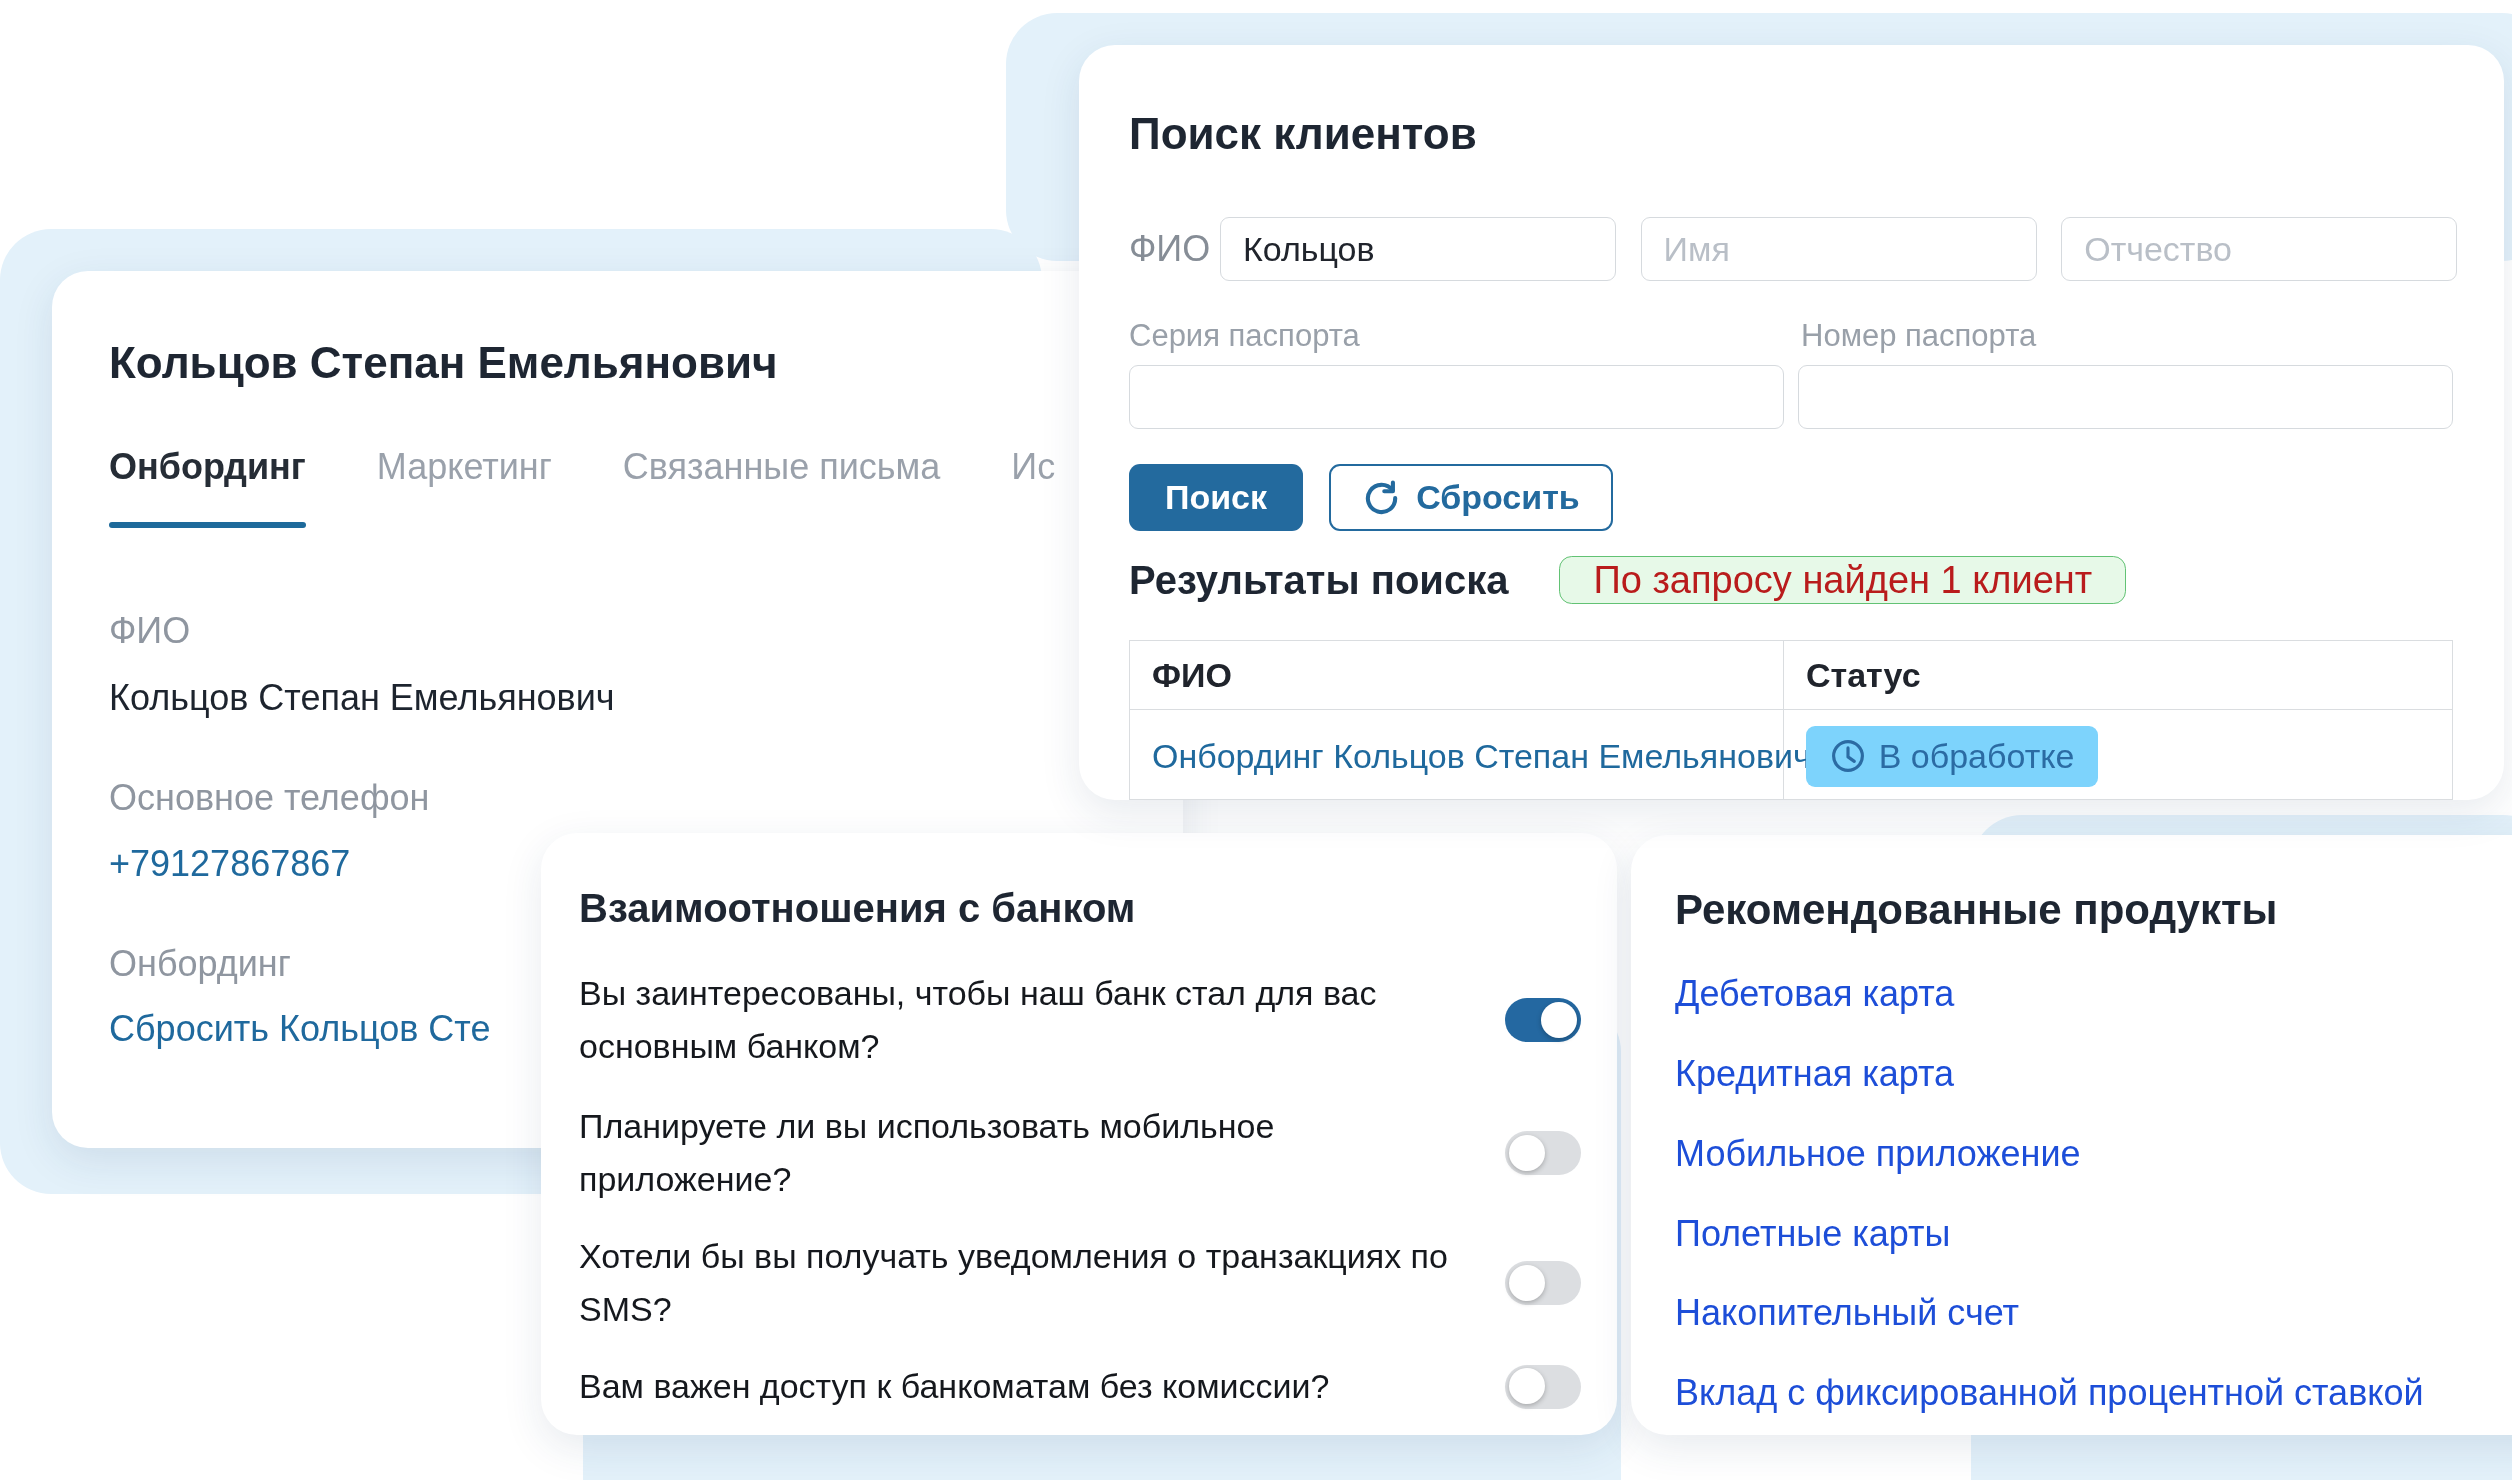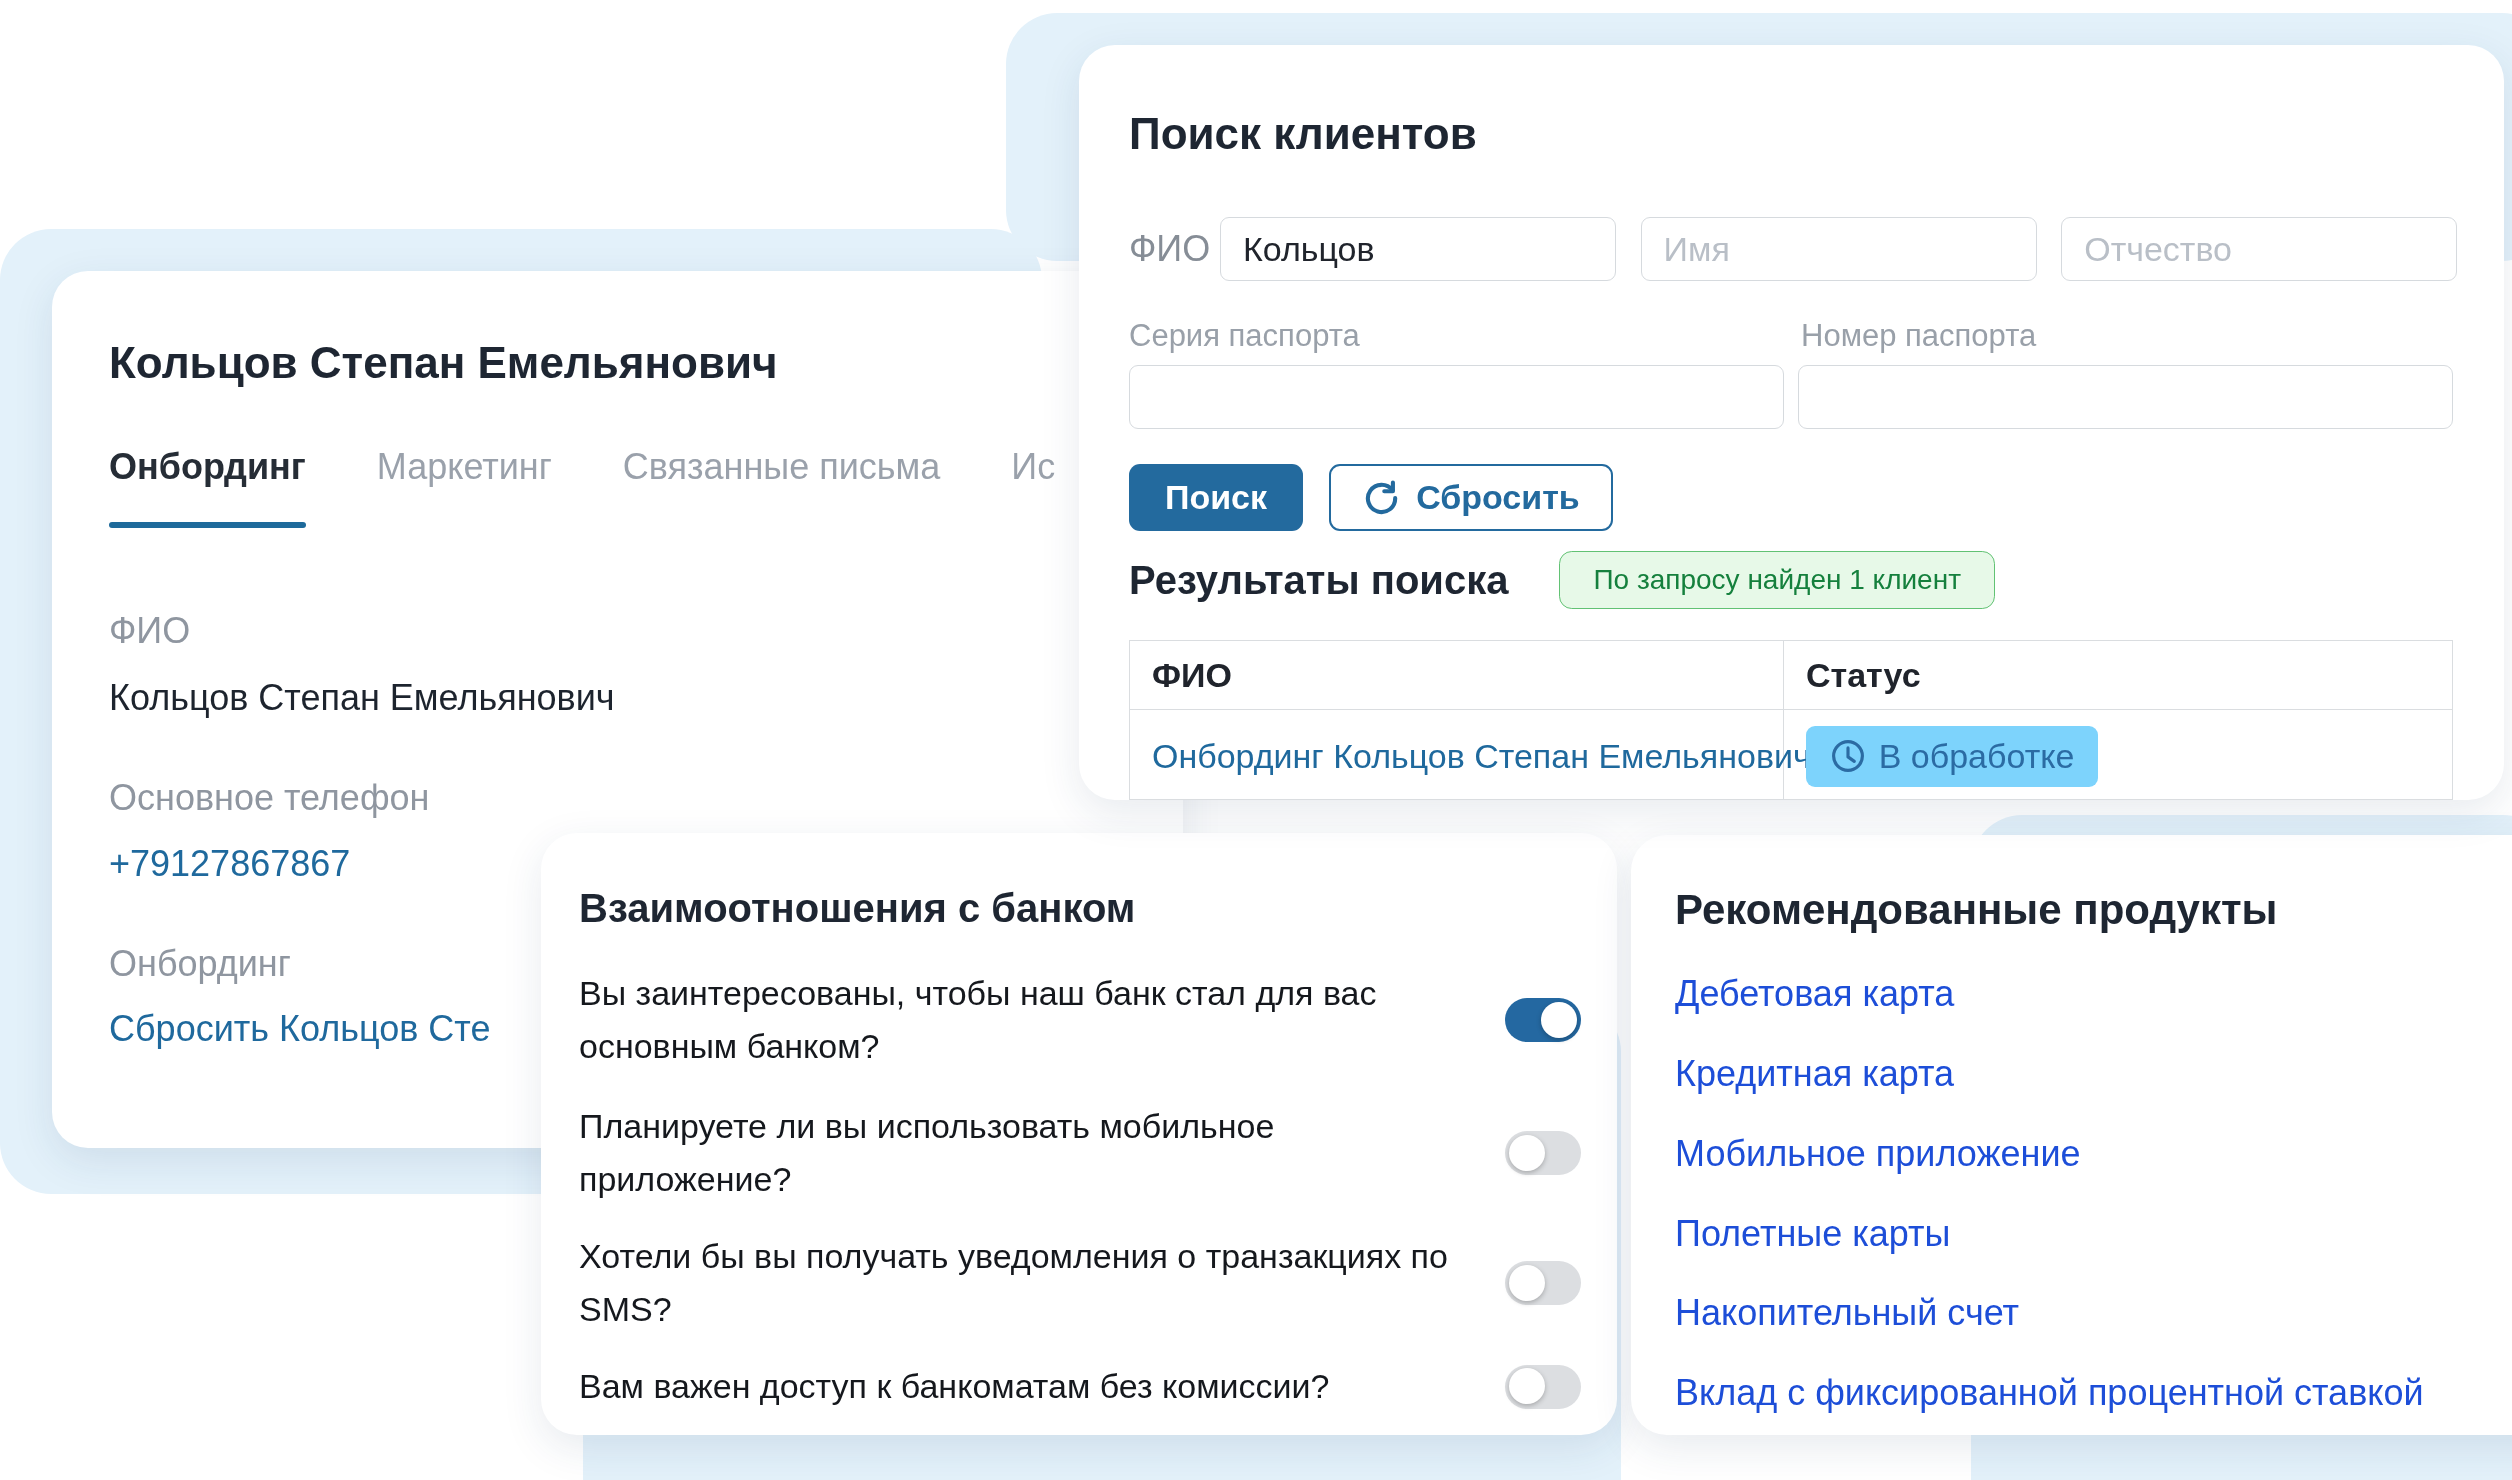--- a/index.html
+++ b/index.html
@@ -31,22 +31,22 @@
   .pass-label{position:absolute;font-size:31px;color:#99a0a9;top:273px;}
   .pass-input{position:absolute;top:320px;width:655px;}
   .btn-row{position:absolute;left:50px;top:419px;display:flex;gap:25.5px;align-items:center;}
   .btn-primary{height:67px;padding:0 36px;background:#236a9e;border-radius:11px;color:#fff;
                font-size:34px;font-weight:600;display:flex;align-items:center;border:none;cursor:pointer;}
   .btn-outline{height:67px;padding:0 31px;background:#fff;border:2.7px solid #236a9e;border-radius:11px;
                color:#236a9e;font-size:34px;font-weight:600;display:flex;align-items:center;gap:14.6px;
                box-sizing:border-box;cursor:pointer;}
   .results-row{position:absolute;left:50px;top:502px;height:66px;display:flex;align-items:center;gap:51px;}
   .results-title{font-size:40px;font-weight:700;white-space:nowrap;}
-  .badge-green{height:58px;box-sizing:border-box;background:#e7f9e8;border:1.8px solid #62c274;border-radius:12.7px;
-               color:#15803d;font-size:28px;display:flex;align-items:center;padding:0 33px;white-space:nowrap;}
+  .badge-green{height:48px;box-sizing:border-box;background:#e7f9e8;border:1.8px solid #62c274;border-radius:12.7px;
+               color:#b91c1c;font-size:38px;display:flex;align-items:center;padding:0 33px;white-space:nowrap;}
   .rtable{position:absolute;left:50px;top:595px;width:1324px;height:160px;border:1.8px solid #dadde0;
           box-sizing:border-box;overflow:hidden;background:#fff;}
   .rtable .hrow{display:flex;height:68px;border-bottom:1.8px solid #dadde0;}
   .rtable .brow{display:flex;height:92px;}
   .cell{box-sizing:border-box;display:flex;align-items:center;padding:0 22px;font-size:34px;}
   .cell.c1{width:654px;border-right:1.8px solid #dadde0;}
   .cell.c2{flex:1;}
   .hrow .cell{font-weight:600;color:#20242c;}
   .row-link{color:#1f699d;white-space:nowrap;cursor:pointer;}
   .status-badge{display:flex;align-items:center;gap:12.7px;background:#7dd3fc;border-radius:9px;

